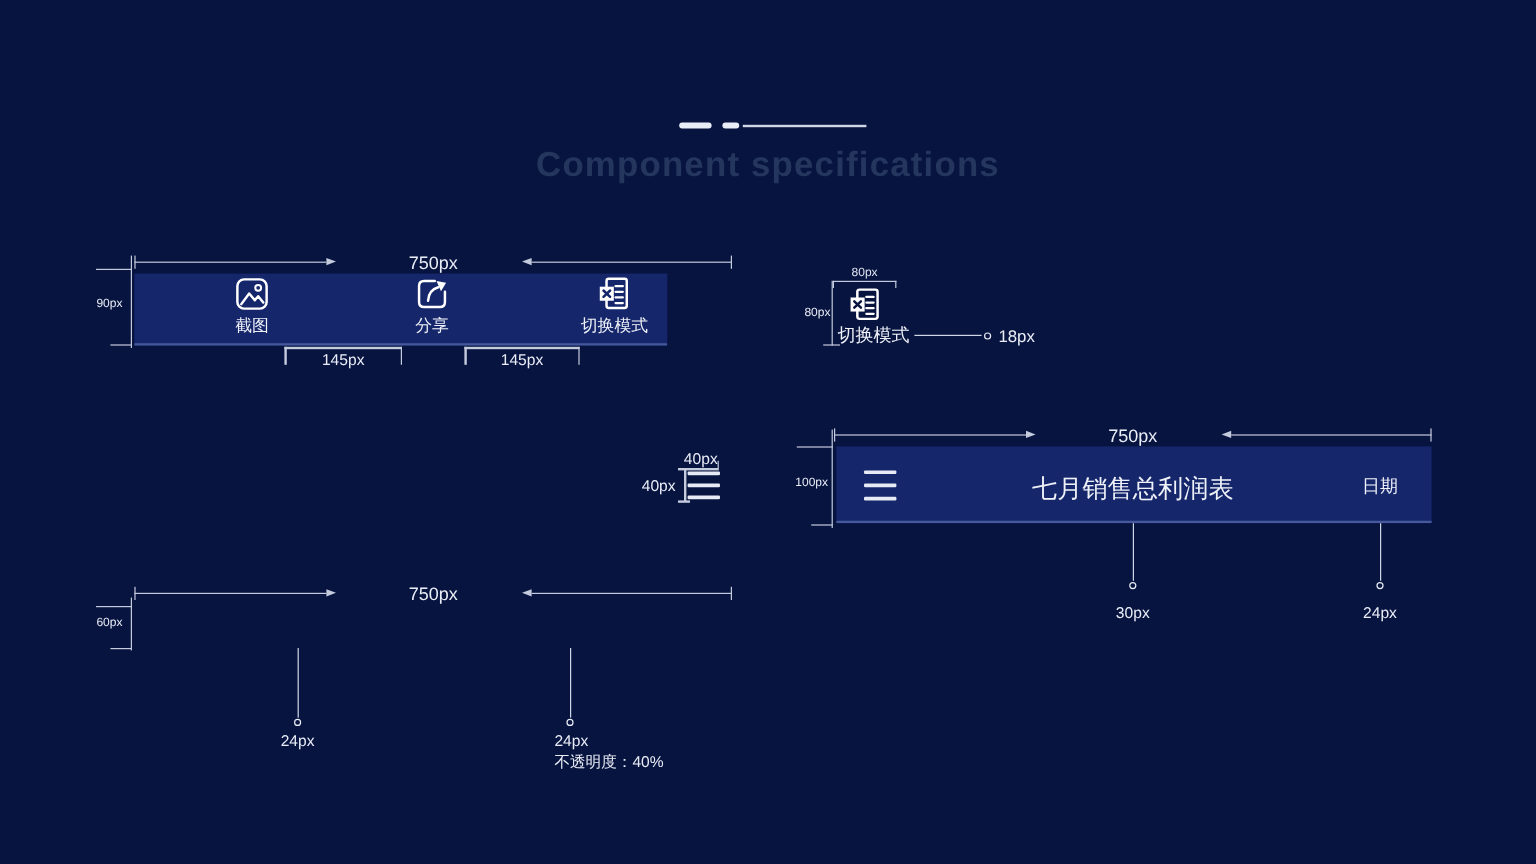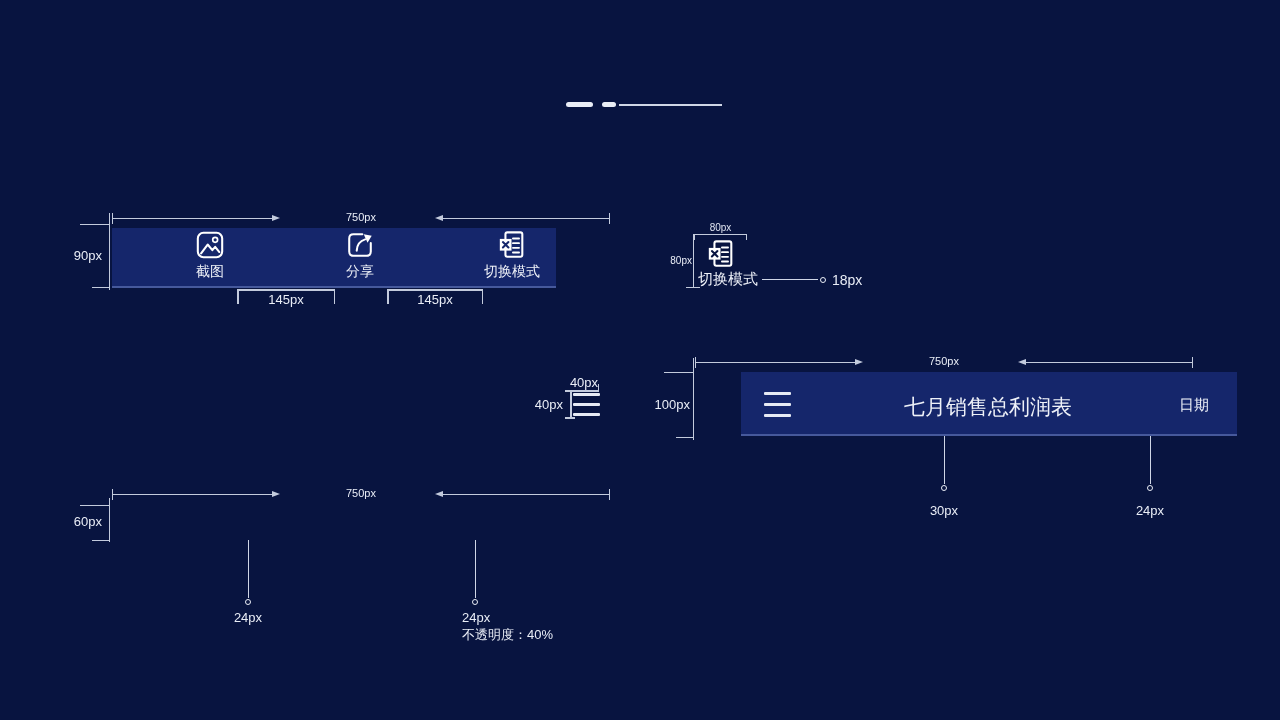--- a/index.html
+++ b/index.html
@@ -18,27 +18,27 @@
 
   
   .mh{position:absolute;height:14px;width:498px;}
   .mh .tick{position:absolute;top:1px;height:11px;width:1px;background:#c3cbdd;}
   .mh .tick.l{left:0}.mh .tick.r{right:0}
   .mh .seg{position:absolute;top:6px;height:1px;background:#c3cbdd;}
   .mh .seg.l{left:0;width:160px}.mh .seg.r{left:331px;right:0}
   .mh .ar{position:absolute;top:3px;width:0;height:0;border-top:3.5px solid transparent;border-bottom:3.5px solid transparent;}
   .mh .ar.right{left:160px;border-left:8px solid #c3cbdd;}
   .mh .ar.left{left:323px;border-right:8px solid #c3cbdd;}
-  .mh .mtext{position:absolute;left:0;right:0;top:-1px;text-align:center;font-size:11px;color:#e9edf6;}
+  .mh .mtext{position:absolute;left:0;right:0;top:-1px;text-align:center;font-size:15px;color:#e9edf6;}
 
   
   .mv{position:absolute;}
   .mv .vline{position:absolute;right:0;top:0;bottom:0;width:1px;background:#c3cbdd;}
   .mv .htick{position:absolute;height:1px;background:#c3cbdd;}
-  .mv .mtext{position:absolute;font-size:13px;color:#e9edf6;right:8px;}
+  .mv .mtext{position:absolute;font-size:10px;color:#e9edf6;right:8px;}
 
   
   .panel{position:absolute;background:#15266b;box-shadow:inset 0 -2px 0 0 rgba(112,132,196,.55);}
   .tool-item{position:absolute;top:2px;width:140px;display:flex;flex-direction:column;align-items:center;}
   .tool-item svg{width:30px;height:30px;display:block;}
   .tool-item .tlabel{margin-top:3px;font-size:14px;color:#eef1f8;}
 
   
   .bracket{position:absolute;height:18px;}
   .bracket .top{position:absolute;left:0;right:0;top:0;height:1.5px;background:#c3cbdd;}
@@ -80,20 +80,21 @@
   .on-page .xcut{stroke:#081440;}
 </style>
 </head>
 <body>
 
 <div class="stage">
 
   <div class="divider-thick"></div>
   <div class="divider-dash"></div>
   <div class="divider-thin"></div>
+  <div class="page-subtitle">Component specifications</div>
 
   <div class="mh" style="left:112px;top:212px;">
     <i class="tick l"></i>
       <i class="seg l"></i>
       <i class="ar right"></i>
     <span class="mtext">750px</span>
     <i class="ar left"></i>
       <i class="seg r"></i>
       <i class="tick r"></i>
   </div>
@@ -193,21 +194,21 @@
       <i class="seg r"></i>
       <i class="tick r"></i>
   </div>
   <div class="mv" style="left:660px;top:358px;width:34px;height:82px;">
     <i class="vline"></i>
     <i class="htick" style="top:14px;left:4px;right:0;"></i>
     <i class="htick" style="top:79px;left:16px;right:0;"></i>
     <span class="mtext" style="top:39px;right:4px;">100px</span>
   </div>
 
-  <div class="panel" style="left:697px;top:372px;width:496px;height:64px;margin-left:44px;">
+  <div class="panel" style="left:697px;top:372px;width:496px;height:64px;">
     <div class="hamb" style="left:23px;top:20px;width:27px;height:25px;">
       <i style="top:0;"></i>
         <i style="top:11px;"></i>
         <i style="top:22px;"></i>
     </div>
     <div class="bar-title" style="left:147px;top:21px;width:200px;font-size:21px;">七月销售总利润表</div>
     <div class="bar-title" style="left:423px;top:24px;width:60px;font-size:15px;">日期</div>
   </div>
 
   <div class="dline" style="left:944px;top:436px;height:55px;">

